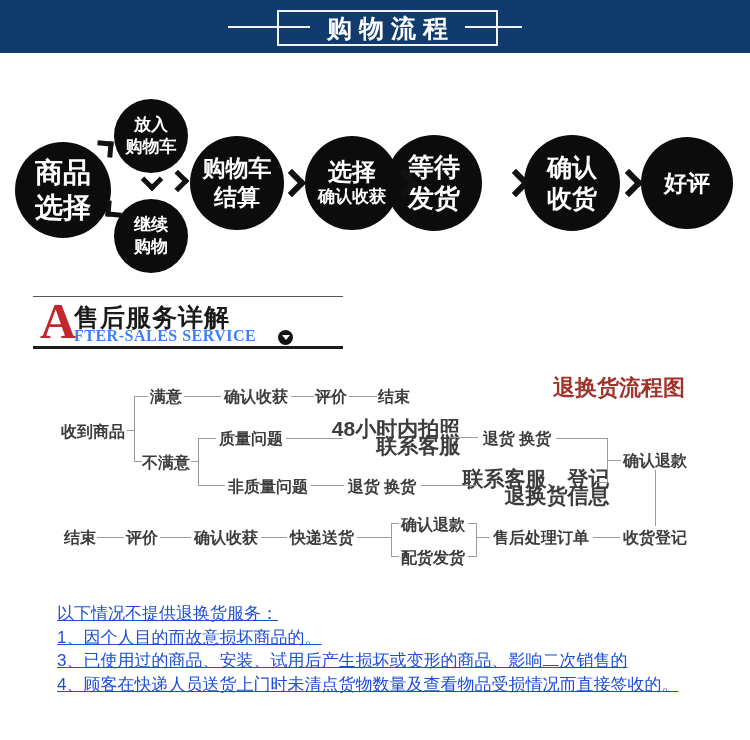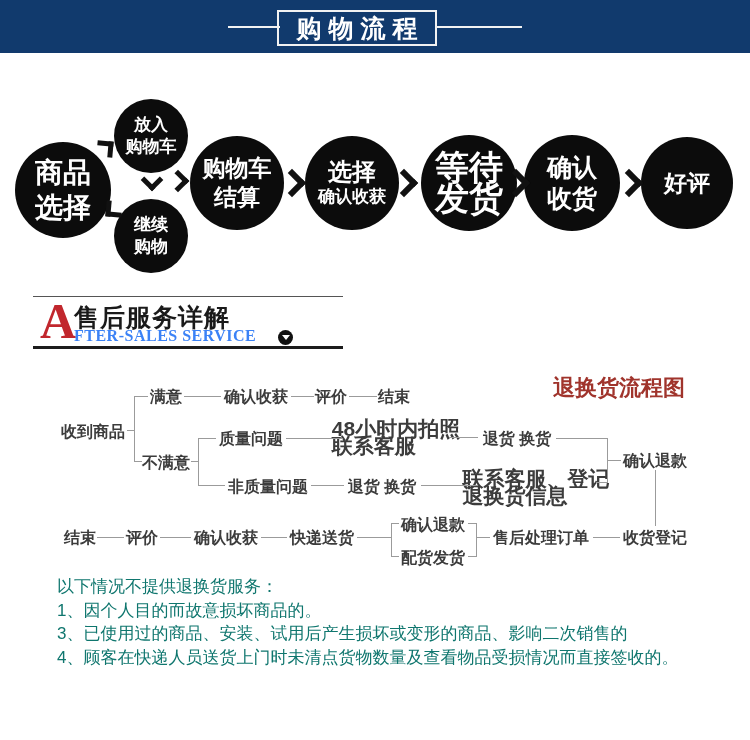--- a/index.html
+++ b/index.html
@@ -2,36 +2,36 @@
 <html><head>
 <meta charset="utf-8">
 <style>
   html,body{margin:0;padding:0;background:#fff;}
   .page{position:relative;width:750px;height:740px;background:#fff;overflow:hidden;
         font-family:"Liberation Sans",sans-serif;}
 
   
   .topbar{position:absolute;left:0;top:0;width:750px;height:53px;background:#113a6d;}
   .topbar-line{position:absolute;left:228px;top:26px;width:294px;height:2px;background:#f2f2f2;}
-  .title-box{position:absolute;left:277px;top:10px;width:160px;height:36px;border:2px solid #f2f2f2;
+  .title-box{position:absolute;left:277px;top:10px;width:221px;height:36px;border:2px solid #f2f2f2;
              box-sizing:border-box;display:flex;align-items:center;justify-content:center;}
   .title-text{background:#113a6d;padding:0 10px;color:#fff;font-size:25px;font-weight:bold;
               letter-spacing:7px;text-indent:7px;line-height:1;}
 
   
   .circle{position:absolute;background:#0c0c0c;border-radius:50%;color:#fff;font-weight:bold;
           display:flex;flex-direction:column;align-items:center;justify-content:center;
           text-align:center;}
   .c1{left:15px;top:142px;width:96px;height:96px;font-size:28px;line-height:35px;}
   .c2{left:114px;top:99px;width:74px;height:74px;font-size:17px;line-height:22px;}
   .c3{left:114px;top:199px;width:74px;height:74px;font-size:17px;line-height:22px;}
   .c4{left:190px;top:136px;width:94px;height:94px;font-size:23px;line-height:29px;}
   .c5{left:305px;top:136px;width:94px;height:94px;font-size:24px;line-height:28px;}
   .c5 .sub{font-size:17px;line-height:22px;}
-  .c6{left:421px;top:135px;width:96px;height:96px;font-size:34px;line-height:31px;}
+  .c6{left:386px;top:135px;width:96px;height:96px;font-size:26px;line-height:31px;}
   .c7{left:524px;top:135px;width:96px;height:96px;font-size:25px;line-height:31px;}
   .c8{left:641px;top:137px;width:92px;height:92px;font-size:23px;}
 
   .chev{position:absolute;box-sizing:border-box;width:16px;height:16px;
         border-top:5px solid #111;border-right:5px solid #111;}
   .chev-lg{width:20px;height:20px;border-top-width:6px;border-right-width:6px;}
 
   
   .as-topline{position:absolute;left:33px;top:296px;width:310px;height:1px;background:#555;}
   .as-botline{position:absolute;left:33px;top:346px;width:310px;height:3px;background:#1c1c1c;}
@@ -42,27 +42,27 @@
   .as-en{position:absolute;left:74px;top:327px;font-family:"Liberation Serif",serif;
          font-size:16px;font-weight:bold;color:#3b82f6;letter-spacing:0.5px;}
   .marker{position:absolute;left:278px;top:330px;width:15px;height:15px;background:#111;border-radius:50%;}
   .marker::after{content:"";position:absolute;left:3.5px;top:5px;width:0;height:0;
                  border-left:4px solid transparent;border-right:4px solid transparent;
                  border-top:5px solid #fff;}
 
   
   .rf-title{position:absolute;left:553px;top:373px;font-size:22px;font-weight:bold;color:#a0342c;}
   .fnode{position:absolute;transform:translate(-50%,-50%);font-size:16px;font-weight:bold;
-         color:#3c3c3c;white-space:nowrap;text-align:left;line-height:17px;}
+         color:#3c3c3c;white-space:nowrap;text-align:right;line-height:17px;}
   .fnode .ln{display:block;font-size:21px;}
   .hl{position:absolute;height:1px;background:#9b9b9b;}
   .vl{position:absolute;width:1px;background:#9b9b9b;}
 
   
-  .policy{position:absolute;left:57px;top:575px;width:670px;font-size:17px;color:#0f766e;}
+  .policy{position:absolute;left:57px;top:602px;width:670px;font-size:17px;color:#1d4ed8;text-decoration:underline;}
   .policy p{margin:0;line-height:23.5px;}
 </style>
 </head>
 <body>
 
 <div class="page">
 
   <header class="topbar">
     <div class="topbar-line"></div>
     <div class="title-box">

